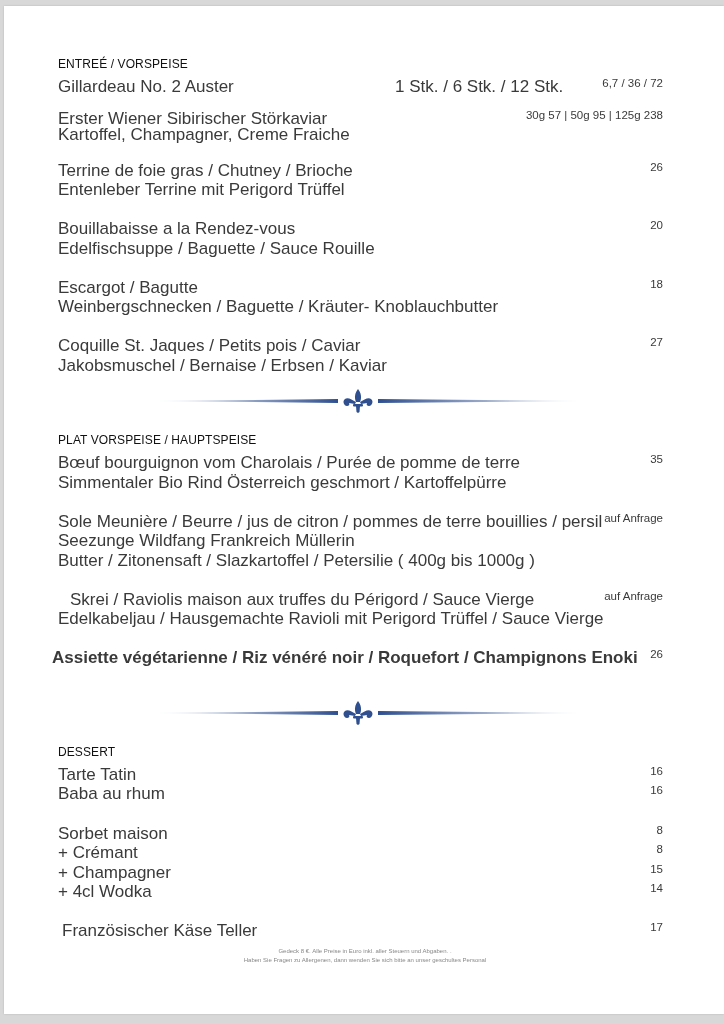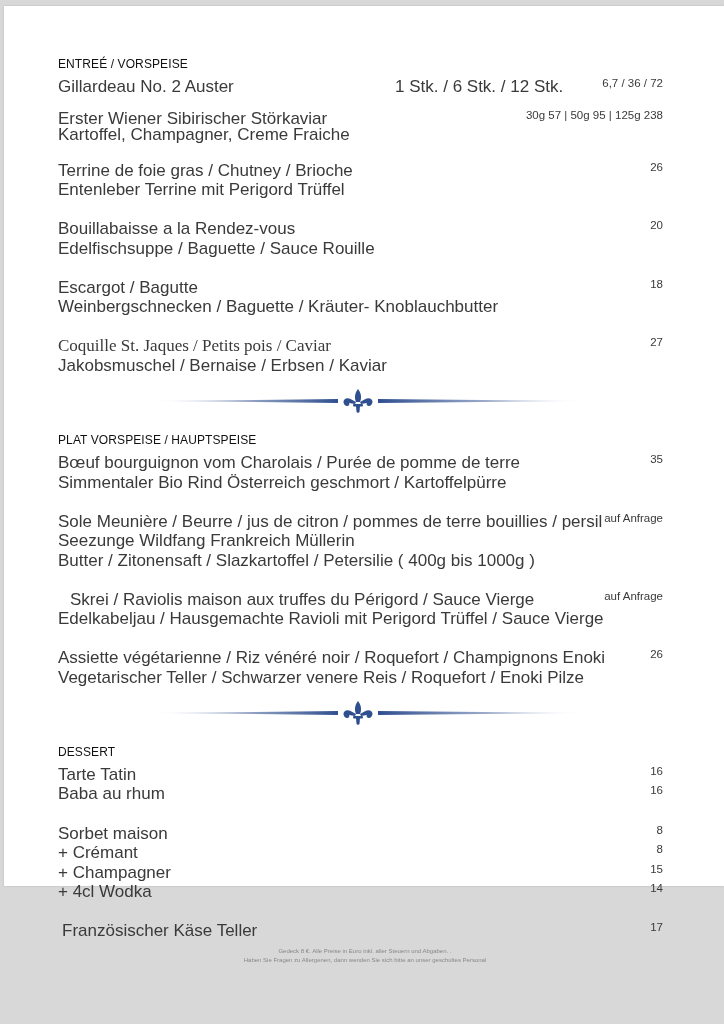--- a/index.html
+++ b/index.html
@@ -3,21 +3,21 @@
   <meta charset="utf-8">
   <style>
     html, body { margin: 0; padding: 0; }
     body {
       width: 724px; height: 1024px; overflow: hidden;
       background: #d8d8d8;
       font-family: "Liberation Sans", sans-serif;
       position: relative;
     }
     .page {
-      position: absolute; left: 4px; top: 6px; width: 720px; height: 880px;
+      position: absolute; left: 4px; top: 6px; width: 720px; height: 1008px;
       background: #ffffff;
       box-shadow: 0 0 2px rgba(0,0,0,0.15);
     }
     .abs { position: absolute; white-space: nowrap; }
     .head { font-size: 12px; color: #111; letter-spacing: 0.1px; }
     .txt { font-size: 17px; color: #3a3a3a; }
     .price { font-size: 11.5px; color: #3a3a3a; text-align: right; }
     .footer { font-size: 6px; color: #888; text-align: center; width: 330px; left: 196px; line-height: 9px; }
     .divider { position: absolute; left: 148px; width: 432px; height: 26px; }
   </style>
@@ -41,21 +41,21 @@
   <div class="abs price" style="right:61px;top:155px;">26</div>
 
   <div class="abs txt" style="left:54px;top:213px;">Bouillabaisse a la Rendez-vous</div>
   <div class="abs txt" style="left:54px;top:233px;">Edelfischsuppe / Baguette / Sauce Rouille</div>
   <div class="abs price" style="right:61px;top:213px;">20</div>
 
   <div class="abs txt" style="left:54px;top:272px;">Escargot / Bagutte</div>
   <div class="abs txt" style="left:54px;top:291px;">Weinbergschnecken / Baguette / Kräuter- Knoblauchbutter</div>
   <div class="abs price" style="right:61px;top:272px;">18</div>
 
-  <div class="abs txt" style="left:54px;top:330px;font-family:Liberation Serif, serif;">Coquille St. Jaques / Petits pois / Caviar</div>
+  <div class="abs txt" style="left:54px;top:330px;">Coquille St. Jaques / Petits pois / Caviar</div>
   <div class="abs txt" style="left:54px;top:350px;">Jakobsmuschel / Bernaise / Erbsen / Kaviar</div>
   <div class="abs price" style="right:61px;top:330px;">27</div>
 
   <div class="divider" style="top:382px;">
     <svg width="432" height="26" viewBox="0 0 432 26">
       <defs>
         <linearGradient id="gl1" x1="0" x2="1" y1="0" y2="0">
           <stop offset="0" stop-color="#2f4f8f" stop-opacity="0"></stop>
           <stop offset="1" stop-color="#2f4f8f" stop-opacity="1"></stop>
         </linearGradient>
@@ -84,22 +84,21 @@
 
   <div class="abs txt" style="left:54px;top:506px;">Sole Meunière / Beurre / jus de citron / pommes de terre bouillies / persil</div>
   <div class="abs txt" style="left:54px;top:525px;">Seezunge Wildfang Frankreich Müllerin</div>
   <div class="abs txt" style="left:54px;top:545px;">Butter / Zitonensaft / Slazkartoffel / Petersilie ( 400g bis 1000g )</div>
   <div class="abs price" style="right:61px;top:506px;">auf Anfrage</div>
 
   <div class="abs txt" style="left:54px;top:584px;margin-left:12px;">Skrei / Raviolis maison aux truffes du Périgord / Sauce Vierge</div>
   <div class="abs txt" style="left:54px;top:603px;">Edelkabeljau / Hausgemachte Ravioli mit Perigord Trüffel / Sauce Vierge</div>
   <div class="abs price" style="right:61px;top:584px;">auf Anfrage</div>
 
-  <div class="abs txt" style="left:54px;top:642px;">Assiette végétarienne / Riz vénéré noir / Roquefort / Champignons Enoki</div>
-  <div class="abs txt" style="left:54px;top:662px;">Vegetarischer Teller / Schwarzer venere Reis / Roquefort / Enoki Pilze</div>
+  <div class="abs txt" style="left:48px;top:642px;font-weight:bold;">Assiette végétarienne / Riz vénéré noir / Roquefort / Champignons Enoki</div>
   <div class="abs price" style="right:61px;top:642px;">26</div>
 
   <div class="divider" style="top:694px;">
     <svg width="432" height="26" viewBox="0 0 432 26">
       <defs>
         <linearGradient id="gl2" x1="0" x2="1" y1="0" y2="0">
           <stop offset="0" stop-color="#2f4f8f" stop-opacity="0"></stop>
           <stop offset="1" stop-color="#2f4f8f" stop-opacity="1"></stop>
         </linearGradient>
         <linearGradient id="gr2" x1="0" x2="1" y1="0" y2="0">

